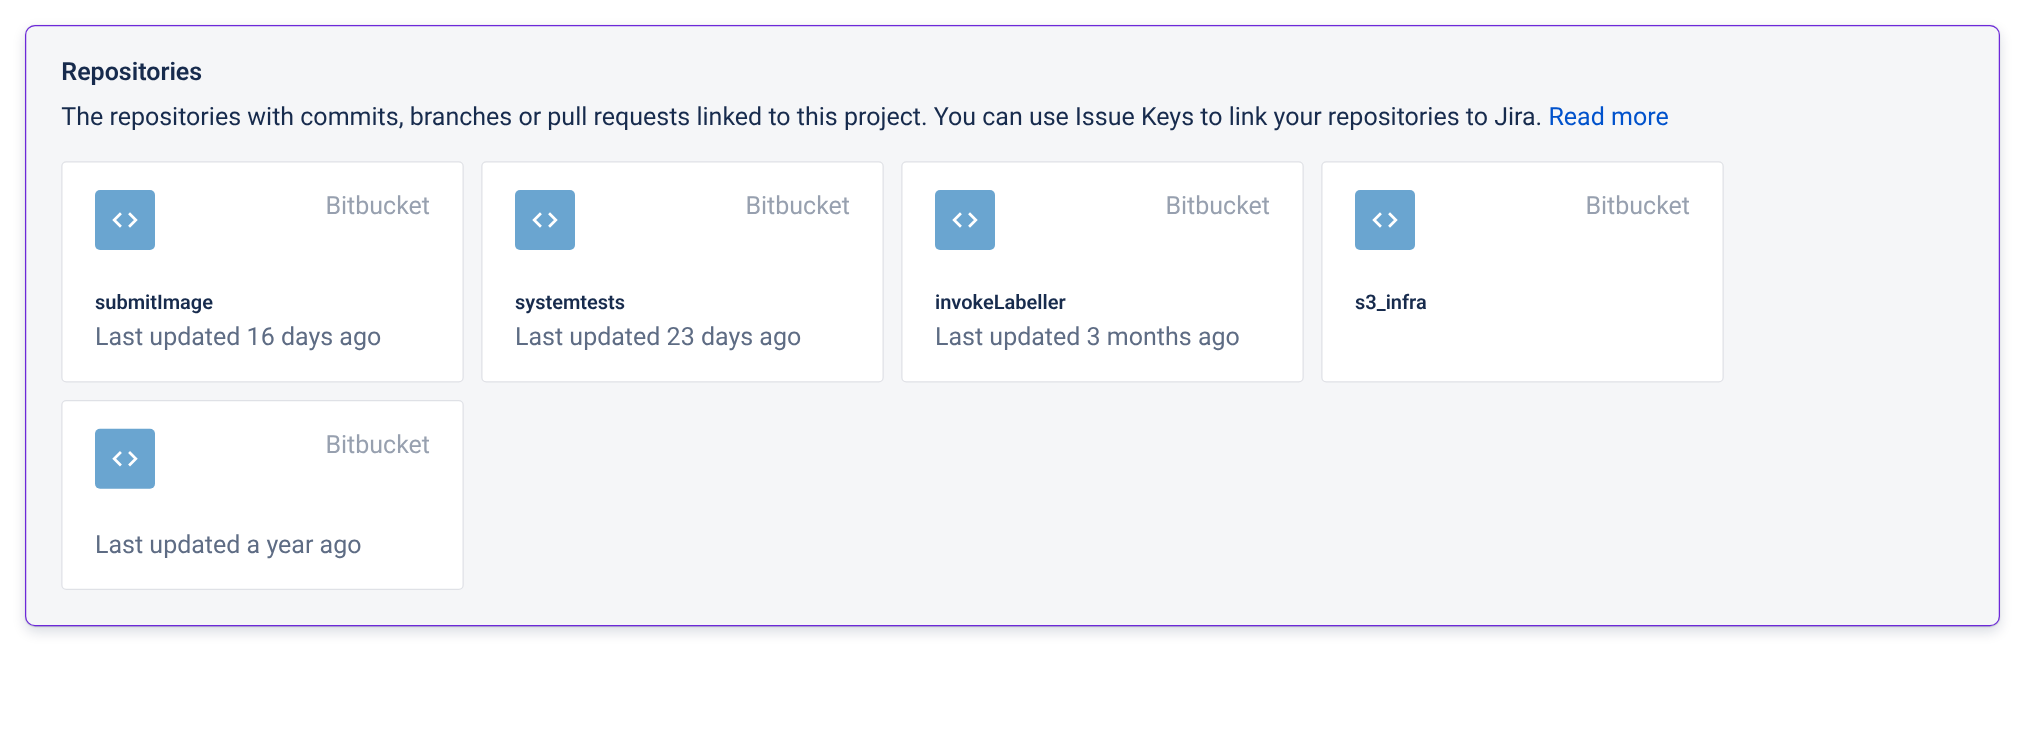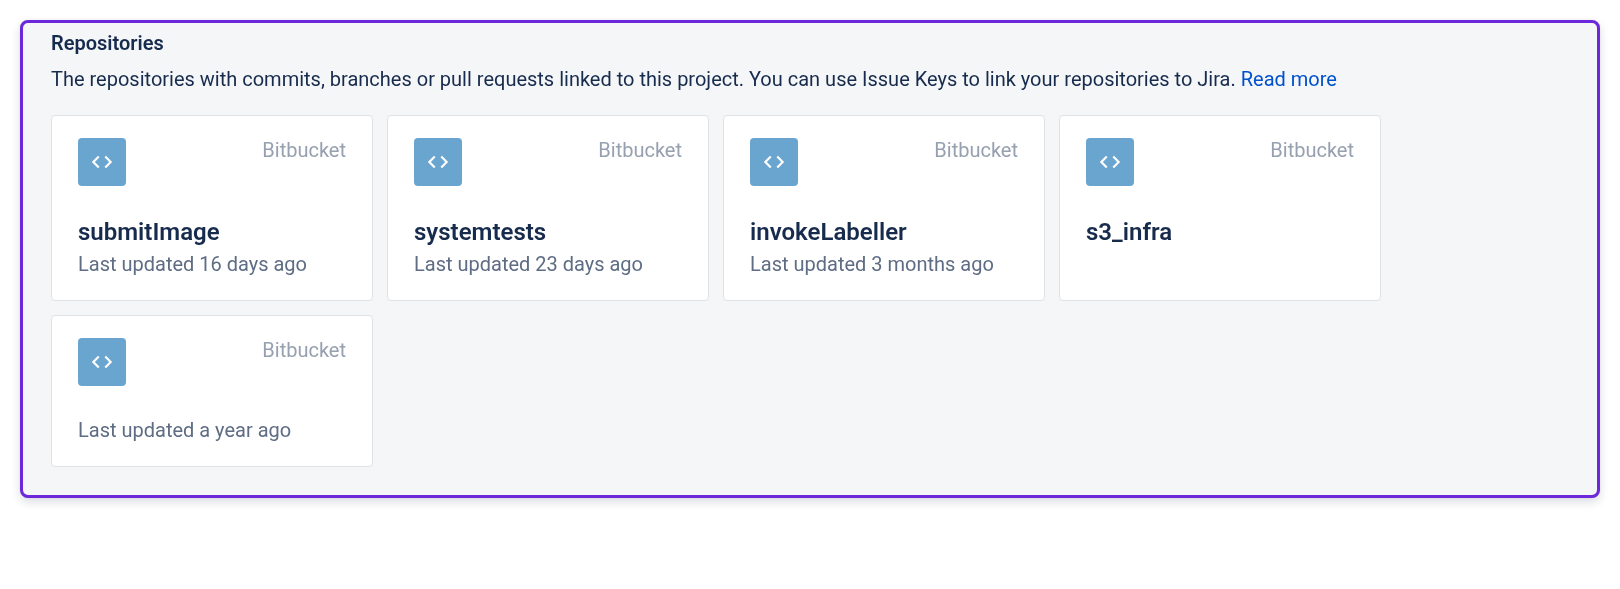--- a/index.html
+++ b/index.html
@@ -7,23 +7,23 @@
       margin: 0;
       padding: 0;
     }
     body {
       font-family: -apple-system, BlinkMacSystemFont, "Segoe UI", Roboto, Helvetica, Arial, sans-serif;
       background: #ffffff;
       padding: 20px;
     }
     .panel {
       background: #f5f6f8;
-      border: 3px solid #6d28d9;
+      border: 1px solid #6d28d9;
       border-radius: 8px;
-      padding: 8px 28px 28px 28px;
+      padding: 24px 28px 28px 28px;
       box-shadow: 0 4px 10px rgba(9,30,66,0.15), 0 0 1px rgba(9,30,66,0.2);
     }
     .panel-title {
       font-size: 20px;
       font-weight: 600;
       color: #172b4d;
       margin-bottom: 10px;
     }
     .panel-subtitle {
       font-size: 20px;
@@ -71,21 +71,21 @@
       stroke: #ffffff;
       stroke-width: 2;
       fill: none;
     }
     .provider {
       font-size: 20px;
       color: #97a0af;
       font-weight: 400;
     }
     .repo-name {
-      font-size: 24px;
+      font-size: 16px;
       font-weight: 600;
       color: #172b4d;
       margin-bottom: 6px;
       word-break: break-word;
     }
     .repo-updated {
       font-size: 20px;
       color: #5e6c84;
     }
   </style>

